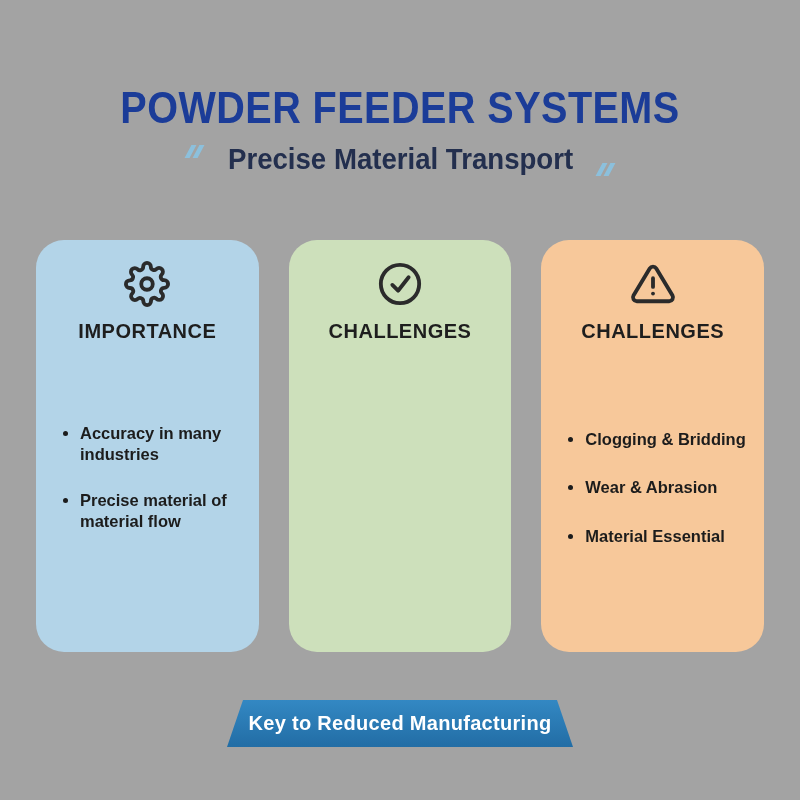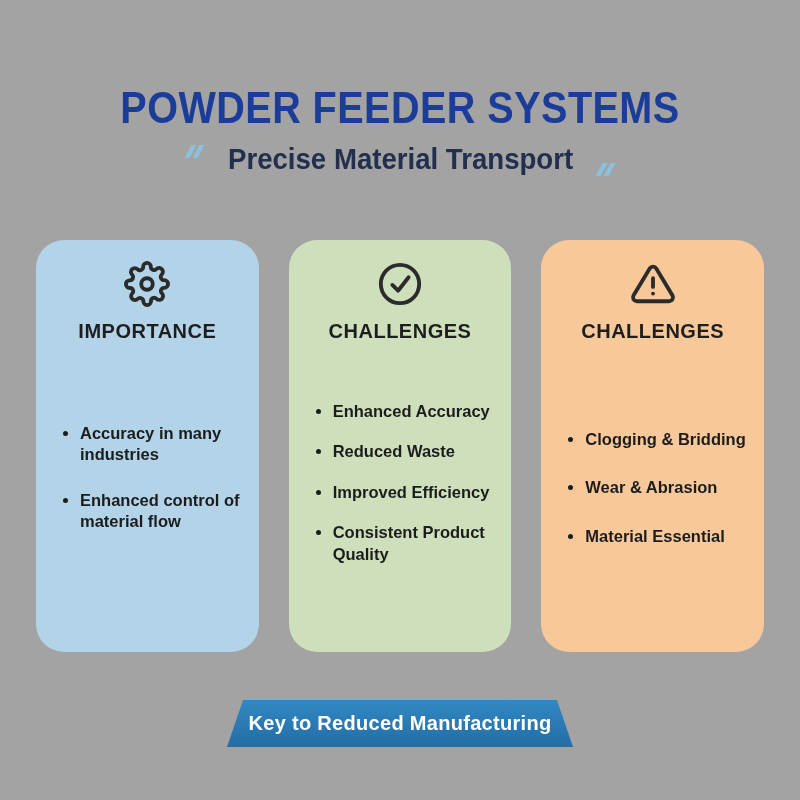--- a/index.html
+++ b/index.html
@@ -96,38 +96,32 @@
     <section class="card card-blue">
       <div class="card-icon">
         <svg viewBox="0 0 24 24" aria-hidden="true">
           <circle cx="12" cy="12" r="3"></circle>
           <path d="M19.4 15a1.65 1.65 0 0 0 .33 1.82l.06.06a2 2 0 0 1 0 2.83 2 2 0 0 1-2.83 0l-.06-.06a1.65 1.65 0 0 0-1.82-.33 1.65 1.65 0 0 0-1 1.51V21a2 2 0 0 1-2 2 2 2 0 0 1-2-2v-.09A1.65 1.65 0 0 0 9 19.4a1.65 1.65 0 0 0-1.82.33l-.06.06a2 2 0 0 1-2.83 0 2 2 0 0 1 0-2.83l.06-.06a1.65 1.65 0 0 0 .33-1.82 1.65 1.65 0 0 0-1.51-1H3a2 2 0 0 1-2-2 2 2 0 0 1 2-2h.09A1.65 1.65 0 0 0 4.6 9a1.65 1.65 0 0 0-.33-1.82l-.06-.06a2 2 0 0 1 0-2.83 2 2 0 0 1 2.83 0l.06.06a1.65 1.65 0 0 0 1.82.33H9a1.65 1.65 0 0 0 1-1.51V3a2 2 0 0 1 2-2 2 2 0 0 1 2 2v.09a1.65 1.65 0 0 0 1 1.51 1.65 1.65 0 0 0 1.82-.33l.06-.06a2 2 0 0 1 2.83 0 2 2 0 0 1 0 2.83l-.06.06a1.65 1.65 0 0 0-.33 1.82V9a1.65 1.65 0 0 0 1.51 1H21a2 2 0 0 1 2 2 2 2 0 0 1-2 2h-.09a1.65 1.65 0 0 0-1.51 1z"></path>
         </svg>
       </div>
       <h3 class="card-heading">IMPORTANCE</h3>
       <ul class="bullets">
         <li>Accuracy in many industries</li>
-        <li>Enhanced control of material flow</li>
+        <li>Precise material of material flow</li>
       </ul>
     </section>
 
     <section class="card card-green">
       <div class="card-icon">
         <svg viewBox="0 0 24 24" aria-hidden="true">
           <circle cx="12" cy="12" r="10"></circle>
           <polyline points="8 12.5 11 15.5 16.5 8.5"></polyline>
         </svg>
       </div>
       <h3 class="card-heading">CHALLENGES</h3>
-      <ul class="bullets">
-        <li>Enhanced Accuracy</li>
-        <li>Reduced Waste</li>
-        <li>Improved Efficiency</li>
-        <li>Consistent Product Quality</li>
-      </ul>
     </section>
 
     <section class="card card-orange">
       <div class="card-icon">
         <svg viewBox="0 0 24 24" aria-hidden="true">
           <path d="M10.29 3.86L1.82 18a2 2 0 0 0 1.71 3h16.94a2 2 0 0 0 1.71-3L13.71 3.86a2 2 0 0 0-3.42 0z"></path>
           <line x1="12" y1="9" x2="12" y2="13.5"></line>
           <line x1="12" y1="17" x2="12.01" y2="17"></line>
         </svg>
       </div>

